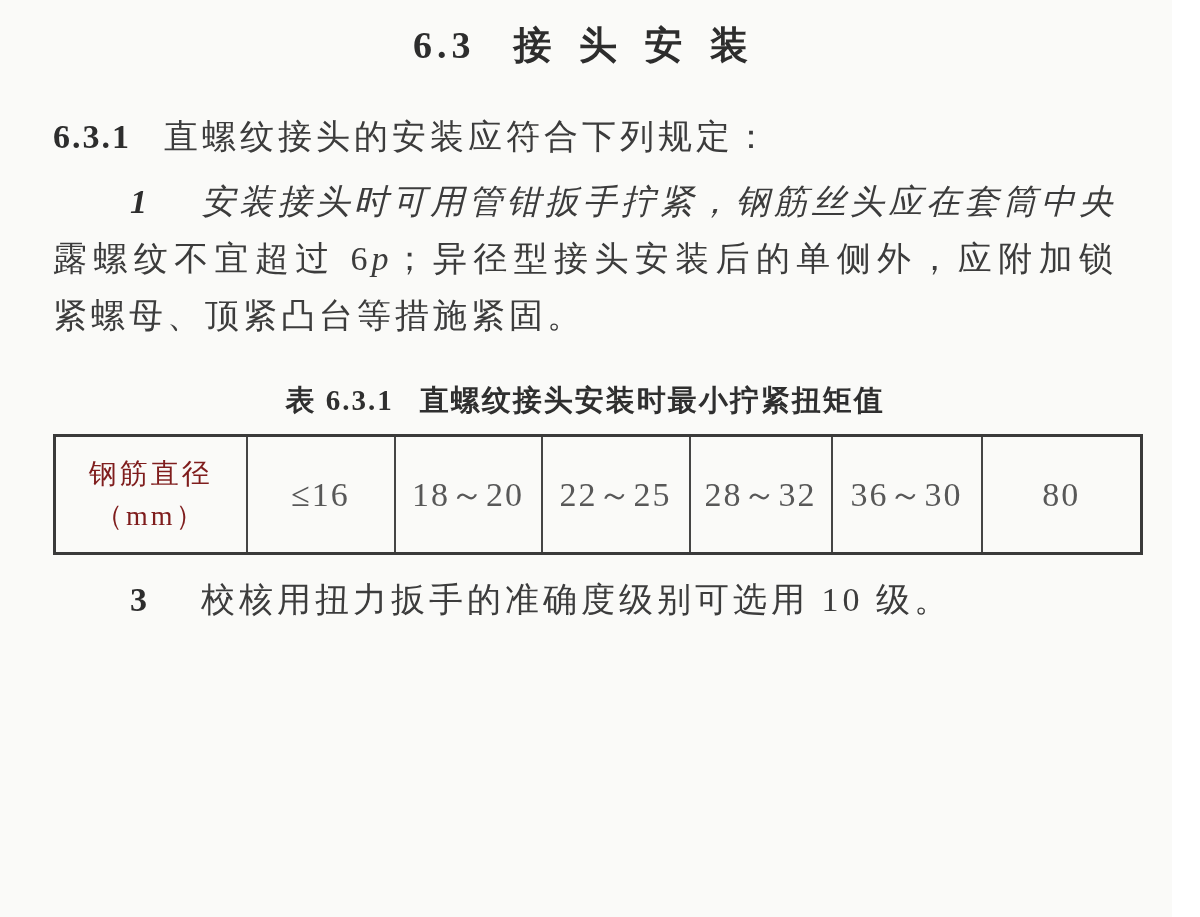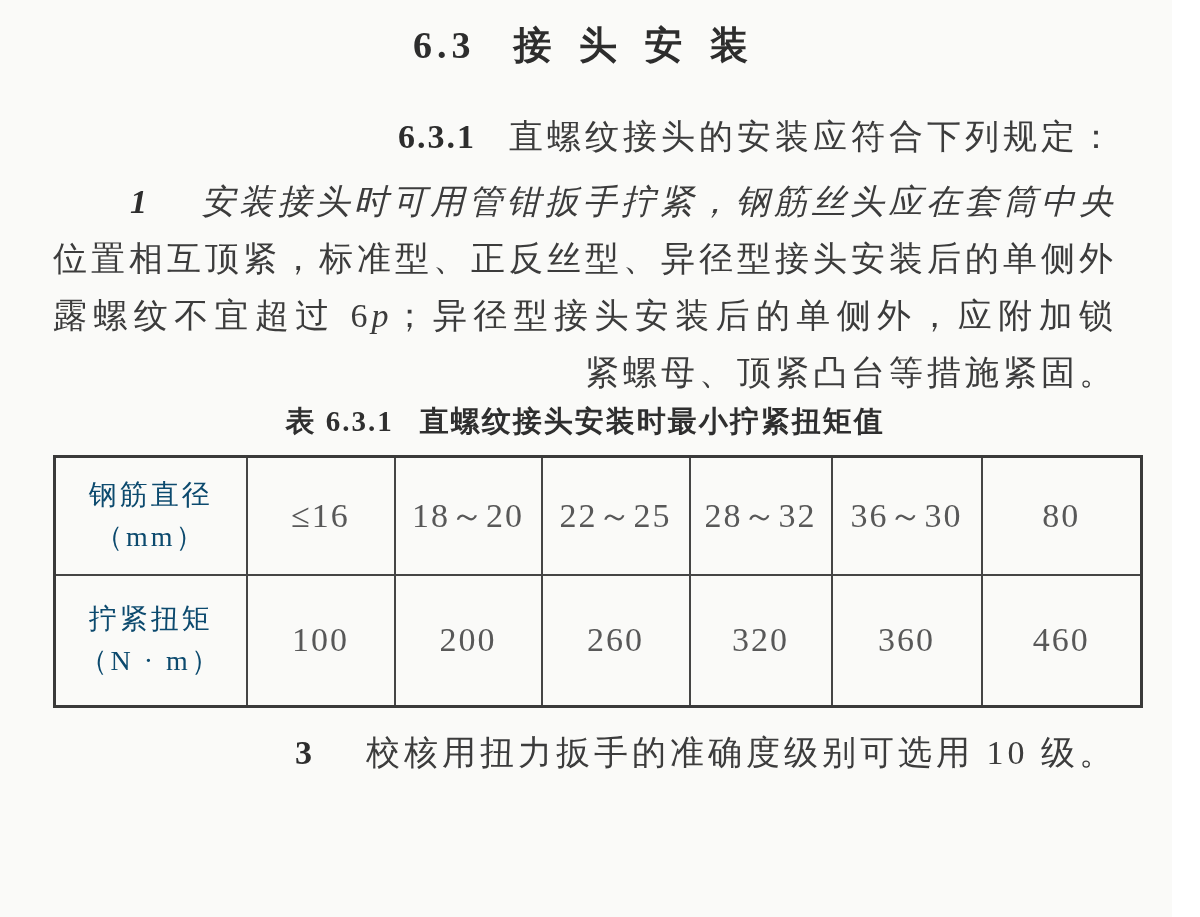--- a/index.html
+++ b/index.html
@@ -28,37 +28,37 @@
   .h-title { letter-spacing: 9px; }
 
   
   .bodyline {
     margin: 0;
     font-size: 34px;
     line-height: 57px;
     letter-spacing: 4px;
     color: #3c3c3c;
     white-space: nowrap;
-    text-align: right;
   }
   .just {
     white-space: normal;
     text-align: justify;
     text-align-last: justify;
   }
   .indent { padding-left: 77px; }
   .clause { margin-top: 38px; }
   .pstart { margin-top: 8px; font-style: italic; }
   .cnum, .inum { font-weight: bold; color: #2d2d2d; }
   .cnum { margin-right: 33px; letter-spacing: 2px; }
   .inum { margin-right: 50px; }
   .var { font-style: italic; }
 
   
   .caption {
+    margin-top: 36px;
     text-align: center;
     font-weight: bold;
     color: #2f2f2f;
     font-size: 29px;
     line-height: 40px;
     letter-spacing: 2px;
   }
   .cap-label { margin-right: 26px; letter-spacing: 2px; }
 
   
@@ -72,21 +72,21 @@
   table.tbl td {
     border: 2px solid #454545;
     text-align: center;
     vertical-align: middle;
     padding: 0;
   }
   tr.row-diameter { height: 118px; }
   tr.row-torque { height: 132px; }
   td.rowhead {
     font-size: 28px;
-    color: #0c4a6e;
+    color: #7f1d1d;
     line-height: 42px;
     letter-spacing: 3px;
   }
   td.val {
     font-size: 34px;
     color: #585858;
     letter-spacing: 2px;
   }
 
   .item3line { margin-top: 16px; }
@@ -96,21 +96,20 @@
 
 <div class="page">
 
   <div class="heading">
     <span class="h-num">6.3</span><span class="h-title">接 头 安 装</span>
   </div>
 
   <p class="bodyline clause"><span class="cnum">6.3.1</span><span>直螺纹接头的安装应符合下列规定：</span></p>
 
   <p class="bodyline just indent pstart"><span class="inum">1</span><span>安装接头时可用管钳扳手拧紧，钢筋丝头应在套筒中央</span></p>
-  <p class="bodyline just">位置相互顶紧，标准型、正反丝型、异径型接头安装后的单侧外</p>
   <p class="bodyline just"><span>露螺纹不宜超过 6</span><span class="var">p</span><span>；异径型接头安装后的单侧外，应附加锁</span></p>
   <p class="bodyline">紧螺母、顶紧凸台等措施紧固。</p>
 
 
   <div class="caption">
     <span class="cap-label">表 6.3.1</span><span>直螺纹接头安装时最小拧紧扭矩值</span>
   </div>
 
   <table class="tbl">
     <colgroup>
@@ -128,30 +127,18 @@
         <div>钢筋直径</div>
         <div>（mm）</div>
       </td>
       <td class="val">≤16</td>
       <td class="val">18～20</td>
       <td class="val">22～25</td>
       <td class="val">28～32</td>
       <td class="val">36～30</td>
       <td class="val">80</td>
     </tr>
-    <tr class="row-torque">
-      <td class="rowhead">
-        <div>拧紧扭矩</div>
-        <div>（N · m）</div>
-      </td>
-      <td class="val">100</td>
-      <td class="val">200</td>
-      <td class="val">260</td>
-      <td class="val">320</td>
-      <td class="val">360</td>
-      <td class="val">460</td>
-    </tr>
   </tbody>
     </table>
 
   <p class="bodyline indent item3line"><span class="inum">3</span><span>校核用扭力扳手的准确度级别可选用 10 级。</span></p>
 
 </div>
 
 </body></html>

